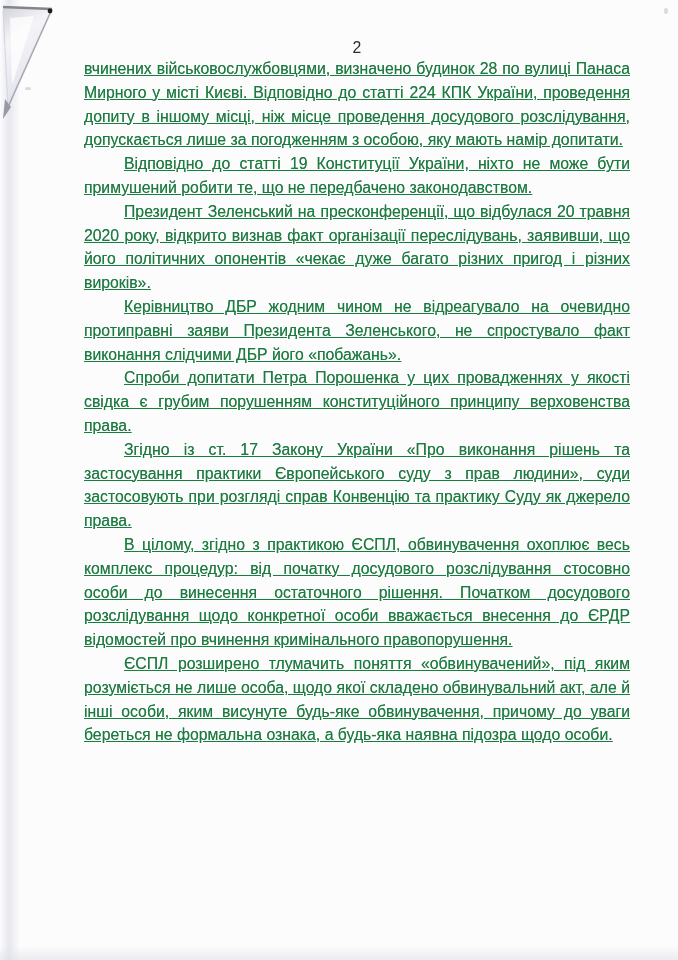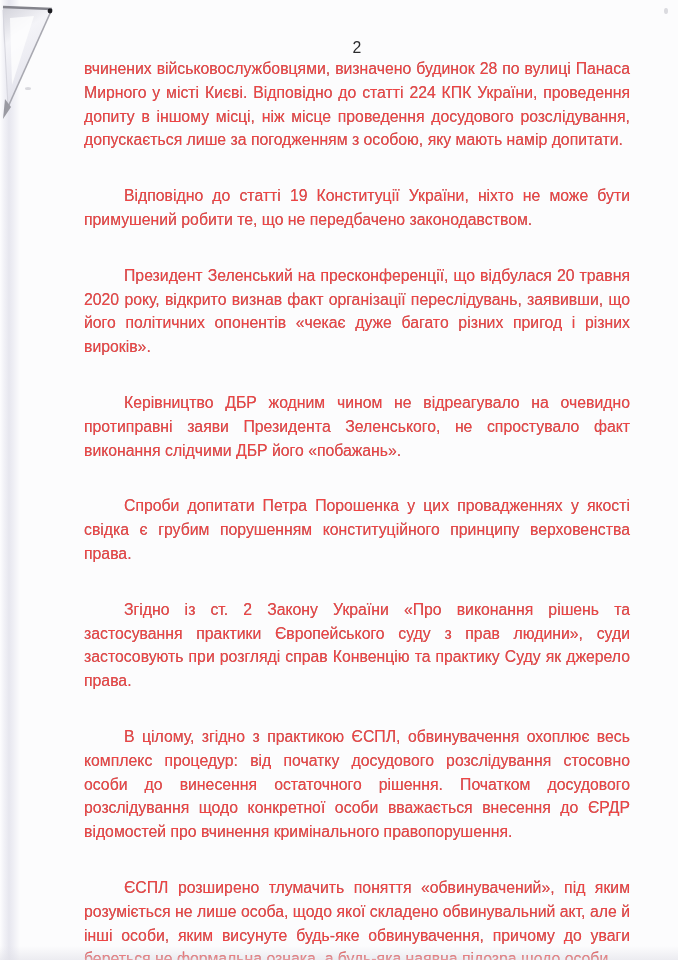--- a/index.html
+++ b/index.html
@@ -57,24 +57,25 @@
     line-height: 19px;
     color: #2c2c2e;
   }
   .para {
     margin: 0;
     font-size: 15.8px;
     line-height: 23.8px;
     text-align: justify;
     text-justify: inter-word;
     hyphens: none;
-    color: #ef4444;
+    color: #15803d;
     text-shadow: 0 0 0.3px rgba(44,44,46,0.55);
+    text-decoration: underline;
   }
-  .para.indent { text-indent: 40px; margin-top: 32px; }
+  .para.indent { text-indent: 40px; }
 </style>
 </head>
 <body>
 
 <div class="page" style="background: rgb(252, 252, 253); color: rgb(44, 44, 46);">
 
   <div class="edge-strip"></div>
 
   <svg class="corner-fold" viewBox="0 0 70 200" xmlns="http://www.w3.org/2000/svg" aria-hidden="true">
     <defs>
@@ -98,19 +99,19 @@
   <div class="speck speck-2"></div>
 
   <div class="text-column">
     <div class="page-number">2</div>
 
     <p class="para">вчинених військовослужбовцями, визначено будинок 28 по вулиці Панаса Мирного у місті Києві. Відповідно до статті 224 КПК України, проведення допиту в іншому місці, ніж місце проведення досудового розслідування, допускається лише за погодженням з особою, яку мають намір допитати.</p>
     <p class="para indent">Відповідно до статті 19 Конституції України, ніхто не може бути примушений робити те, що не передбачено законодавством.</p>
     <p class="para indent">Президент Зеленський на пресконференції, що відбулася 20 травня 2020 року, відкрито визнав факт організації переслідувань, заявивши, що його політичних опонентів «чекає дуже багато різних пригод і різних вироків».</p>
     <p class="para indent">Керівництво ДБР жодним чином не відреагувало на очевидно протиправні заяви Президента Зеленського, не спростувало факт виконання слідчими ДБР його «побажань».</p>
     <p class="para indent">Спроби допитати Петра Порошенка у цих провадженнях у якості свідка є грубим порушенням конституційного принципу верховенства права.</p>
-    <p class="para indent">Згідно із ст. 2 Закону України «Про виконання рішень та застосування практики Європейського суду з прав людини», суди застосовують при розгляді справ Конвенцію та практику Суду як джерело права.</p>
+    <p class="para indent">Згідно із ст. 17 Закону України «Про виконання рішень та застосування практики Європейського суду з прав людини», суди застосовують при розгляді справ Конвенцію та практику Суду як джерело права.</p>
     <p class="para indent">В цілому, згідно з практикою ЄСПЛ, обвинувачення охоплює весь комплекс процедур: від початку досудового розслідування стосовно особи до винесення остаточного рішення. Початком досудового розслідування щодо конкретної особи вважається внесення до ЄРДР відомостей про вчинення кримінального правопорушення.</p>
     <p class="para indent">ЄСПЛ розширено тлумачить поняття «обвинувачений», під яким розуміється не лише особа, щодо якої складено обвинувальний акт, але й інші особи, яким висунуте будь-яке обвинувачення, причому до уваги береться не формальна ознака, а будь-яка наявна підозра щодо особи.</p>
   </div>
 
   <div class="bottom-shade"></div>
 </div>
 
 </body></html>

